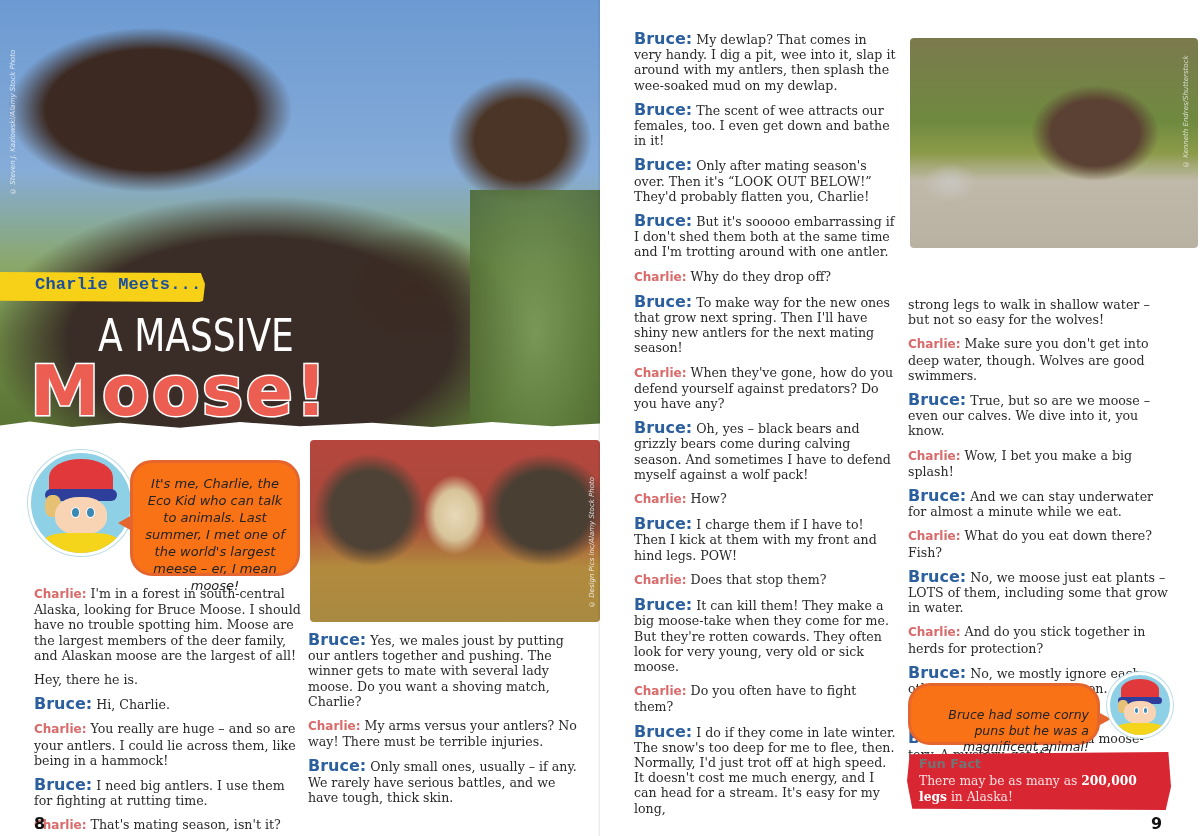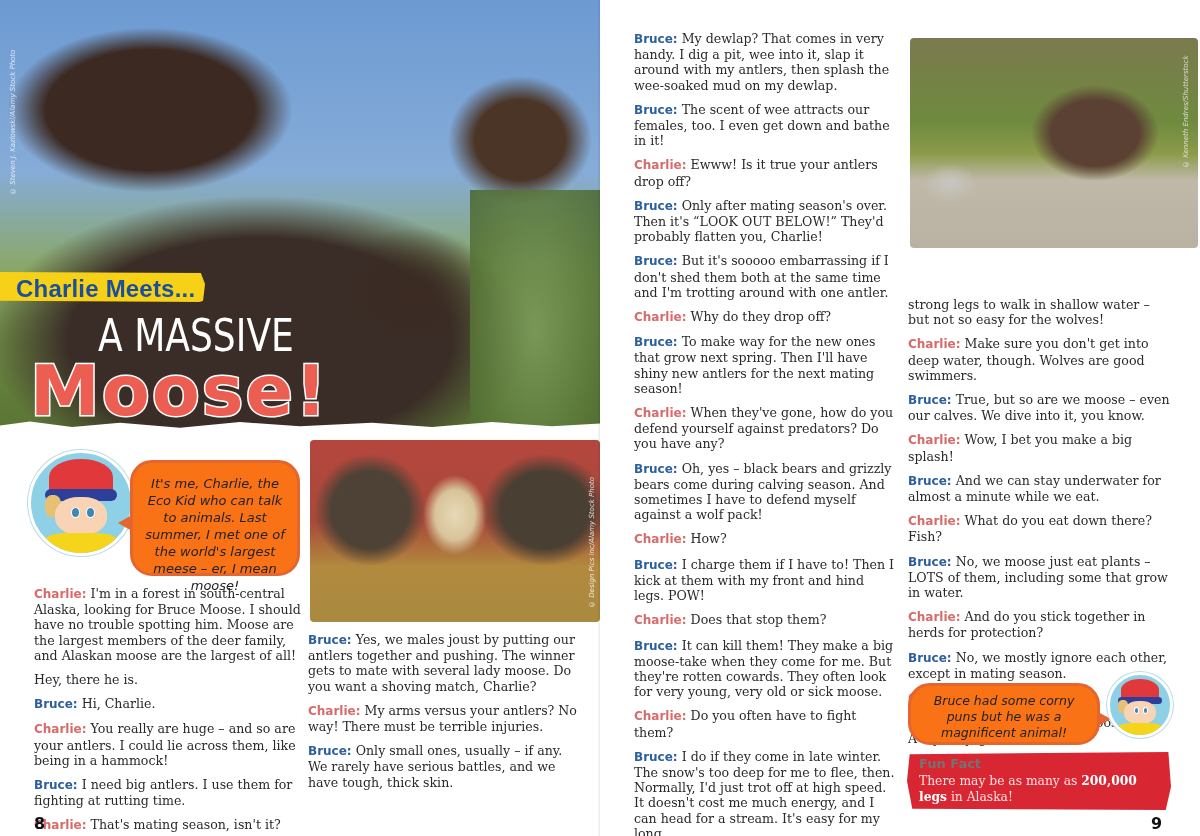--- a/index.html
+++ b/index.html
@@ -37,22 +37,22 @@
   .credit-joust { left: 588px; top: 448px; height: 160px; color: rgba(255,255,255,.8); }
   .credit-wolf { left: 1182px; top: 48px; height: 120px; color: rgba(255,255,255,.7); }
 
   
   .series-banner {
     position: absolute; left: 0; top: 272px; width: 205px; height: 30px; background: #f7d117;
     border-radius: 0 6px 6px 0;
     clip-path: polygon(0 0, 98% 3%, 100% 40%, 99% 100%, 0 96%);
   }
   .series-label {
-    position: absolute; left: 16px; top: 275px; font-family: Liberation Sans, sans-serif;
-    font-weight: bold; font-size: 24px; color: #1b4f9c; letter-spacing: .2px;
+    position: absolute; left: 35px; top: 275px; font-family: Liberation Mono, monospace;
+    font-weight: bold; font-size: 17px; color: #1b4f9c; letter-spacing: .2px;
   }
   .title-line1 {
     position: absolute; left: 98px; top: 310px; font-family: "DejaVu Sans", sans-serif;
     font-size: 44px; color: #ffffff; letter-spacing: 0px; transform: scaleX(.82); transform-origin: left top;
     font-weight: normal;
   }
   .title-line2 {
     position: absolute; left: 30px; top: 350px; font-family: "DejaVu Sans", sans-serif;
     font-weight: bold; font-size: 70px; color: #ec5d52; letter-spacing: 2px;
     -webkit-text-stroke: 3px #ffffff; paint-order: stroke fill;
@@ -75,21 +75,21 @@
 
   .bubble {
     position: absolute; border: 3px solid #e5652e; border-radius: 22px; background: #f97316;
     font-family: "DejaVu Sans", sans-serif; font-style: italic; color: #222; text-align: center;
   }
   .bubble-left { left: 130px; top: 460px; width: 170px; height: 116px; padding: 12px 10px; font-size: 13px; line-height: 17px; }
   .bubble-left::before {
     content: ""; position: absolute; left: -15px; top: 52px; width: 0; height: 0;
     border-top: 8px solid transparent; border-bottom: 8px solid transparent; border-right: 14px solid #e5652e;
   }
-  .bubble-right { left: 908px; top: 683px; width: 192px; height: 62px; padding: 7px 8px; font-size: 12.5px; line-height: 16px; }
+  .bubble-right { left: 908px; top: 683px; width: 192px; height: 62px; padding: 21px 8px; font-size: 12.5px; line-height: 16px; text-align: right; }
   .bubble-right::after {
     content: ""; position: absolute; right: -14px; top: 26px; width: 0; height: 0;
     border-top: 7px solid transparent; border-bottom: 7px solid transparent; border-left: 13px solid #e5652e;
   }
 
   
   .photo { position: absolute; border-radius: 4px; box-shadow: 0 0 0 2px #fff; }
   .photo-joust {
     left: 310px; top: 440px; width: 290px; height: 182px;
     background:
@@ -103,21 +103,21 @@
     background:
       radial-gradient(ellipse 80px 60px at 185px 95px, #5b4133 0%, #5b4133 55%, rgba(91,65,51,0) 80%),
       radial-gradient(ellipse 30px 22px at 40px 145px, #c8c6c0 0%, rgba(200,198,190,0) 90%),
       linear-gradient(180deg, #7b7a4e 0%, #6f8a3f 40%, #8c9b4a 55%, #c0b9a9 68%, #b9b2a3 100%);
   }
 
   
   .col { position: absolute; font-family: "DejaVu Serif", serif; font-size: 12.6px; line-height: 15.2px; color: #2a2a2a; }
   .col p { margin-bottom: 9px; }
   .spk-c { color: #d96a6a; font-weight: bold; font-family: "DejaVu Sans", sans-serif; font-size: 12px; }
-  .spk-b { color: #2b5f9e; font-weight: bold; font-family: "DejaVu Sans", sans-serif; font-size: 12px; }
+  .spk-b { color: #2b5f9e; font-weight: bold; font-family: "DejaVu Sans", sans-serif; font-size: 16px; }
   .col-1 { left: 34px; top: 586px; width: 270px; }
   .col-2 { left: 308px; top: 632px; width: 270px; }
   .col-3 { left: 634px; top: 31px; width: 262px; }
   .col-4 { left: 908px; top: 258px; width: 262px; margin-top: 39px; }
 
   .page-num { position: absolute; font-family: "DejaVu Sans", sans-serif; font-weight: bold; font-size: 16px; color: #111; }
   .page-num-left { left: 34px; top: 814px; }
   .page-num-right { left: 1151px; top: 814px; }
 
   
@@ -177,21 +177,20 @@
   <div class="page-num page-num-left">8</div>
 </div>
 
 <div class="gutter"></div>
 
 <div class="page page-right"></div>
 
 <div class="col col-3">
     <p><span class="spk-b">Bruce:</span> <span>My dewlap? That comes in very handy. I dig a pit, wee into it, slap it around with my antlers, then splash the wee-soaked mud on my dewlap.</span></p>
     <p><span class="spk-b">Bruce:</span> <span>The scent of wee attracts our females, too. I even get down and bathe in it!</span></p>
-    <p><span class="spk-c">Charlie:</span> <span>Ewww! Is it true your antlers drop off?</span></p>
     <p><span class="spk-b">Bruce:</span> <span>Only after mating season's over. Then it's “LOOK OUT BELOW!” They'd probably flatten you, Charlie!</span></p>
     <p><span class="spk-b">Bruce:</span> <span>But it's sooooo embarrassing if I don't shed them both at the same time and I'm trotting around with one antler.</span></p>
     <p><span class="spk-c">Charlie:</span> <span>Why do they drop off?</span></p>
     <p><span class="spk-b">Bruce:</span> <span>To make way for the new ones that grow next spring. Then I'll have shiny new antlers for the next mating season!</span></p>
     <p><span class="spk-c">Charlie:</span> <span>When they've gone, how do you defend yourself against predators? Do you have any?</span></p>
     <p><span class="spk-b">Bruce:</span> <span>Oh, yes – black bears and grizzly bears come during calving season. And sometimes I have to defend myself against a wolf pack!</span></p>
     <p><span class="spk-c">Charlie:</span> <span>How?</span></p>
     <p><span class="spk-b">Bruce:</span> <span>I charge them if I have to! Then I kick at them with my front and hind legs. POW!</span></p>
     <p><span class="spk-c">Charlie:</span> <span>Does that stop them?</span></p>
     <p><span class="spk-b">Bruce:</span> <span>It can kill them! They make a big moose-take when they come for me. But they're rotten cowards. They often look for very young, very old or sick moose.</span></p>

